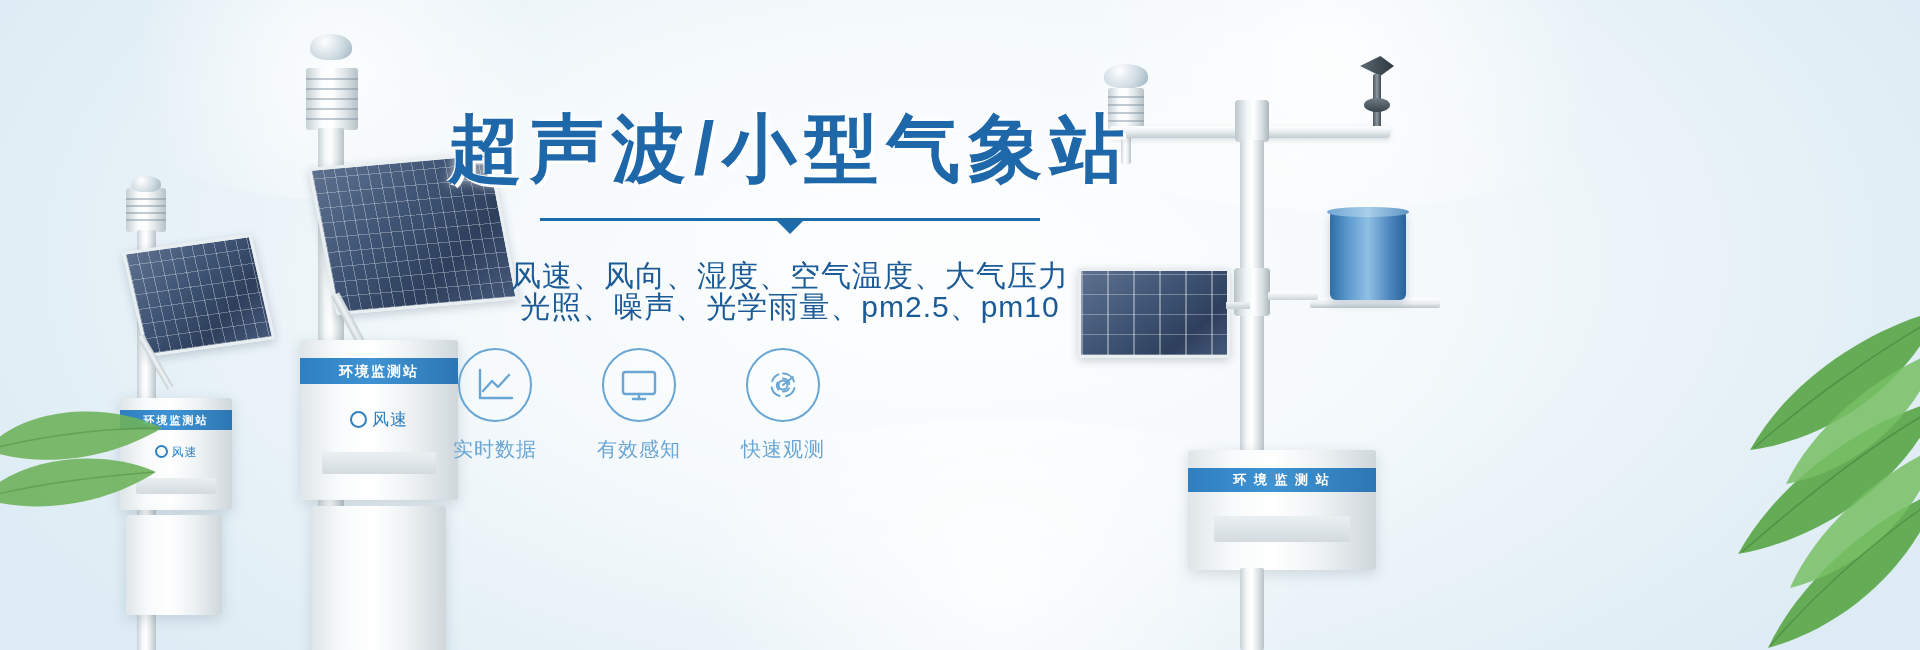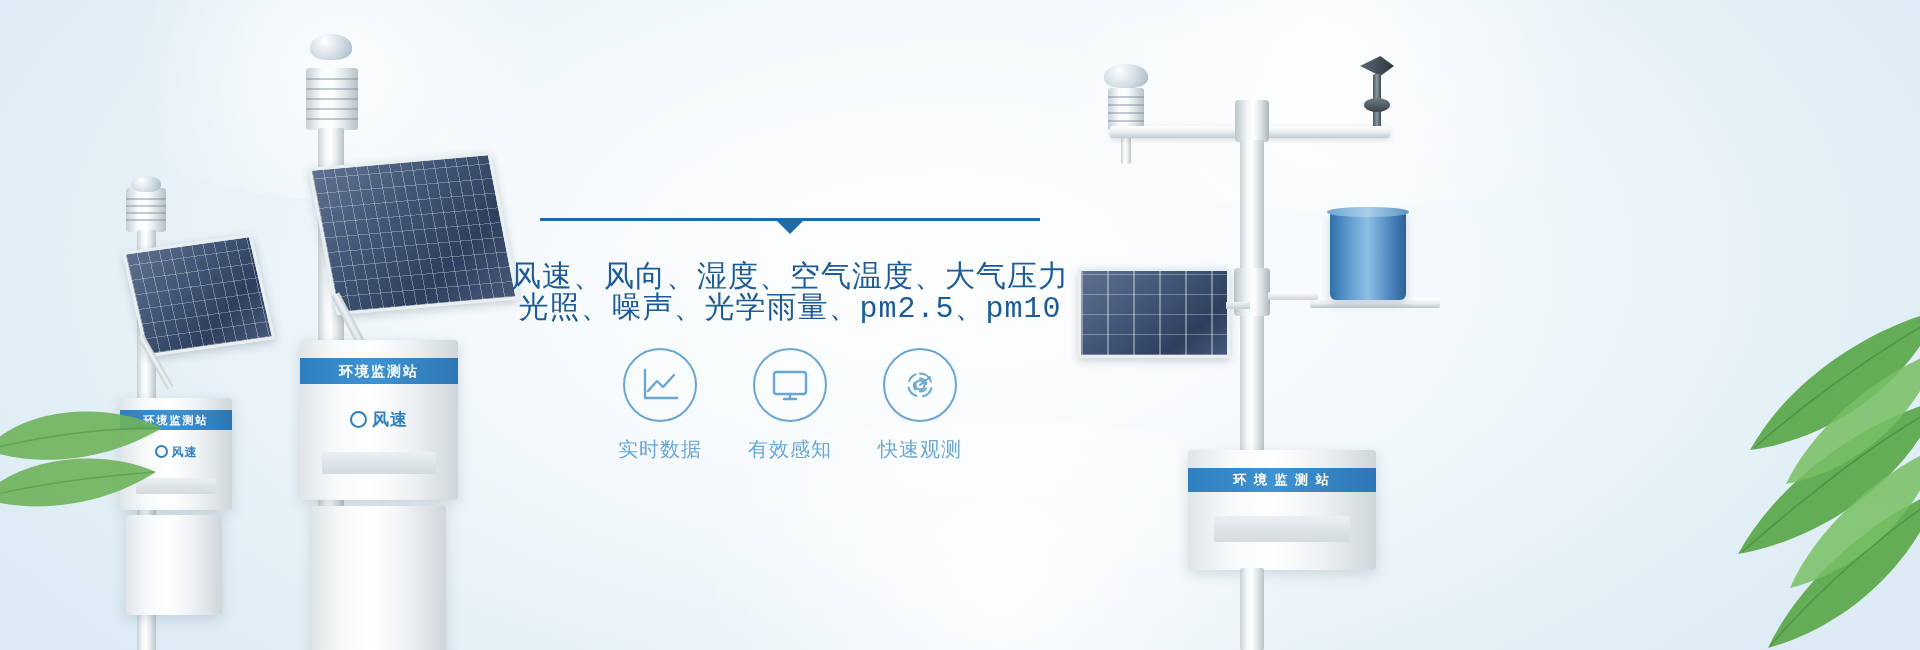--- a/index.html
+++ b/index.html
@@ -56,21 +56,21 @@
   .cabinet-strip {
     position: absolute; left: 0; right: 0;
     background: linear-gradient(90deg,#2f7fc0 0%,#3f93d2 45%,#2d76b4 100%);
   }
   .cabinet-strip span {
     display: block; text-align: center; color: #fff; letter-spacing: 2px;
     font-weight: 700;
   }
   .brand {
     position: absolute; left: 0; right: 0; text-align: center;
-    color: #2f7fc0; font-weight: 700; letter-spacing: 1px;
+    color: #2f7fc0; font-weight: 400; letter-spacing: 1px;
   }
   .sensor-head {
     position: absolute;
     background: linear-gradient(90deg,#c6d0d5 0%,#fafcfd 30%,#ffffff 50%,#dde4e7 75%,#b6c1c6 100%);
     border-radius: 3px;
   }
   .fin {
     position: absolute; left: 0; right: 0; height: 2px;
     background: rgba(120,140,155,0.45);
   }
@@ -137,25 +137,25 @@
     width: 0; height: 0;
     border-left: 13px solid transparent;
     border-right: 13px solid transparent;
     border-top: 13px solid #1d6ba8;
   }
   .sub {
     position: absolute; left: 0; right: 0;
     font-size: 30px; color: #1d5b96; letter-spacing: 1px; white-space: nowrap;
   }
   .sub1 { top: 256px; }
-  .sub2 { top: 287px; font-family: Liberation Mono, monospace; }
+  .sub2 { top: 287px; }
 
   .features {
     position: absolute; left: 0; right: 0; top: 348px;
-    display: flex; justify-content: center; gap: 20px;
+    display: flex; justify-content: flex-start; gap: 34px;
   }
   .feature { width: 110px; text-align: center; }
   .circle {
     width: 74px; height: 74px; margin: 0 auto;
     border: 2px solid #6aa6d4; border-radius: 50%;
     display: flex; align-items: center; justify-content: center;
     background: rgba(255,255,255,0.25);
   }
   .feature-label {
     margin-top: 14px; font-size: 20px; color: #6aa6d4; letter-spacing: 1px;
@@ -306,20 +306,21 @@
       <g stroke="#3f7c34" stroke-width="1.6" opacity="0.5" fill="none">
         <path d="M330 36 C 268 70, 196 122, 144 168"></path>
         <path d="M330 126 C 266 160, 194 218, 132 272"></path>
         <path d="M330 216 C 272 254, 208 310, 160 366"></path>
       </g>
     </svg>
   </div>
 
   <div class="content">
 
+    <div class="title">超声波/小型气象站</div>
 
     <div class="divider">
       <div class="bar"></div>
       <div class="tri"></div>
     </div>
 
     <div class="sub sub1">风速、风向、湿度、空气温度、大气压力</div>
     <div class="sub sub2">光照、噪声、光学雨量、pm2.5、pm10</div>
 
     <div class="features">

